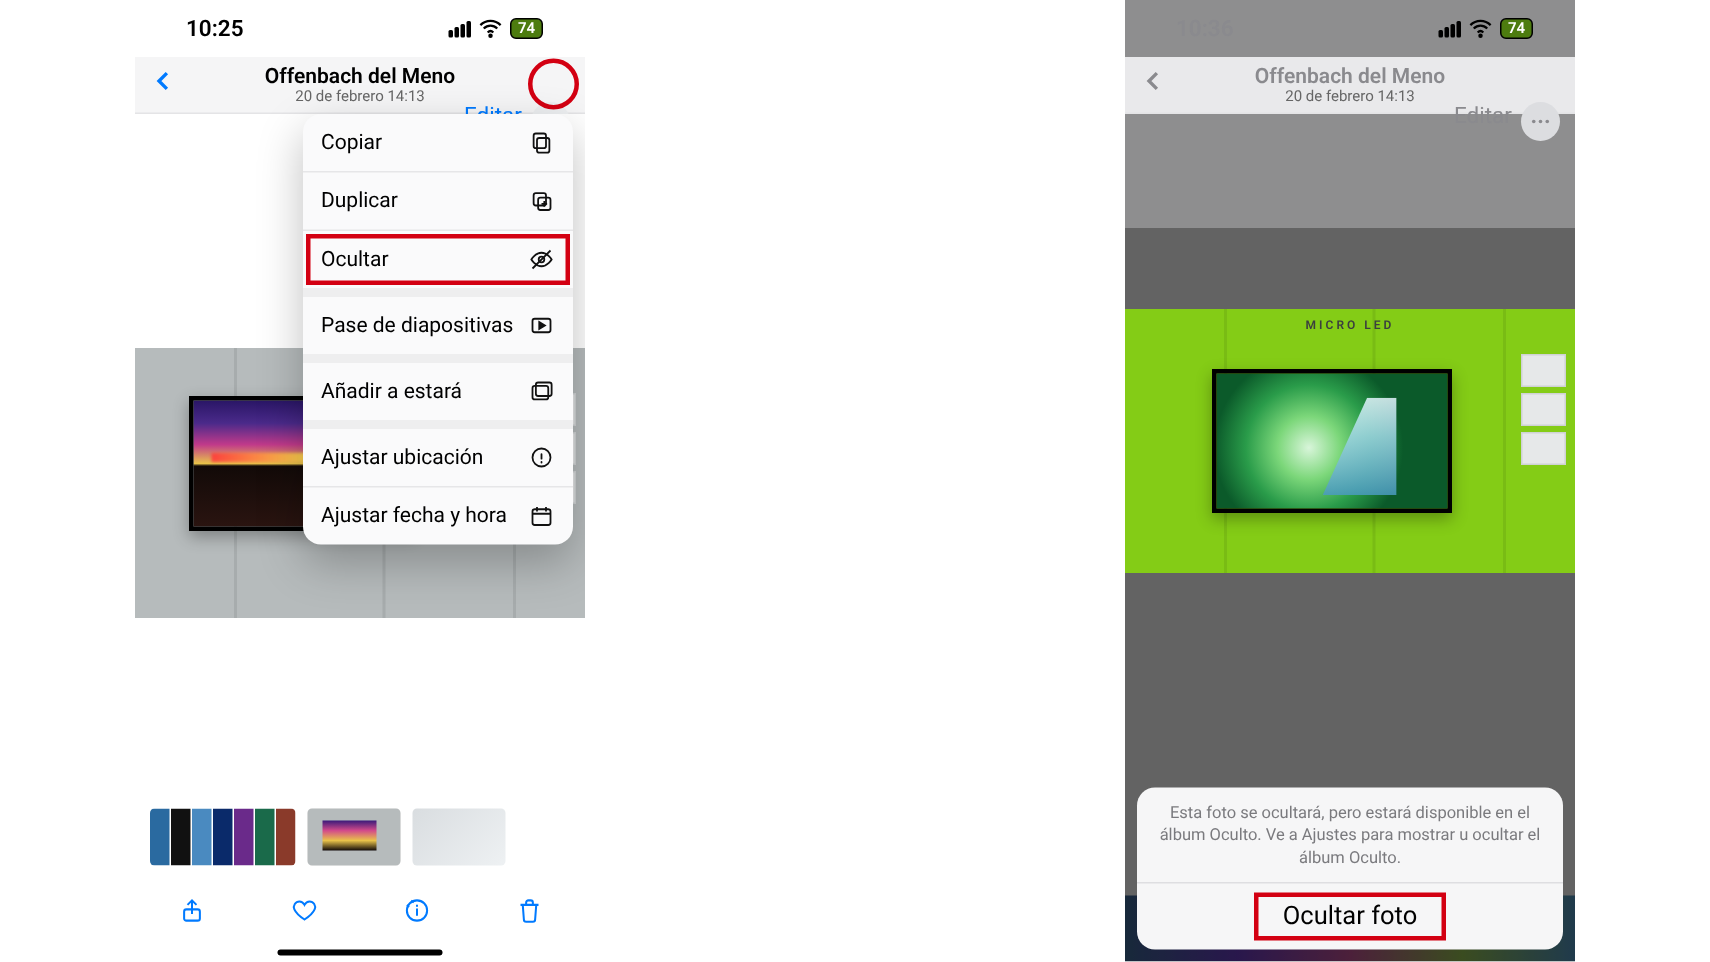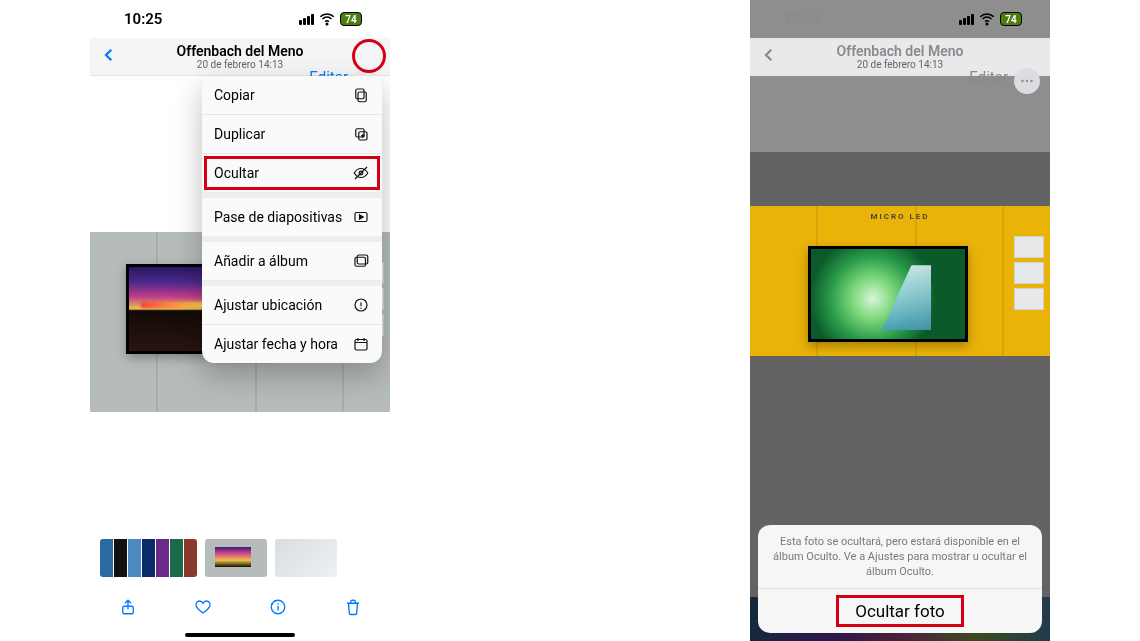--- a/index.html
+++ b/index.html
@@ -86,21 +86,21 @@
     top:76px; bottom:0;
     background:#fff;
   }
   .phone.dim .photo-area { background:transparent; }
   .wall {
     position:absolute; left:0; right:0;
     height:180px; top:156px;
     background:#b6bbbc;
     overflow:hidden;
   }
-  .phone.dim .wall { top:130px; height:150px; background:#eab308; }
+  .phone.dim .wall { top:130px; height:176px; background:#84cc16; }
   .wall .panel-line { position:absolute; top:0; bottom:0; width:2px; background:rgba(0,0,0,.08);}
   .wall .panel-line.l1{left:22%}
   .wall .panel-line.l2{left:55%}
   .wall .panel-line.l3{left:84%}
   .microled {
     position:absolute; top:6px; left:50%; transform:translateX(-50%);
     font-size:8px; letter-spacing:2px; color:#3b3f3f; font-weight:600;
   }
   .tv-frame {
     position:absolute; background:#000; border:3px solid #000;
@@ -348,21 +348,21 @@
     <div class="ctx-row group-end">
       <span>Pase de diapositivas</span>
       <span class="ctx-icon">
           <svg viewBox="0 0 24 24" fill="none" stroke="#111" stroke-width="1.6">
             <rect x="4" y="6" width="16" height="12" rx="2"></rect>
             <path d="M10 9l5 3-5 3z" fill="#111"></path>
           </svg>
         </span>
     </div>
     <div class="ctx-row group-end">
-      <span>Añadir a álbum</span>
+      <span>Añadir a estará</span>
       <span class="ctx-icon">
           <svg viewBox="0 0 24 24" fill="none" stroke="#111" stroke-width="1.6">
             <rect x="4" y="7" width="14" height="12" rx="2"></rect>
             <rect x="7" y="4" width="14" height="12" rx="2"></rect>
           </svg>
         </span>
     </div>
     <div class="ctx-row">
       <span>Ajustar ubicación</span>
       <span class="ctx-icon">

